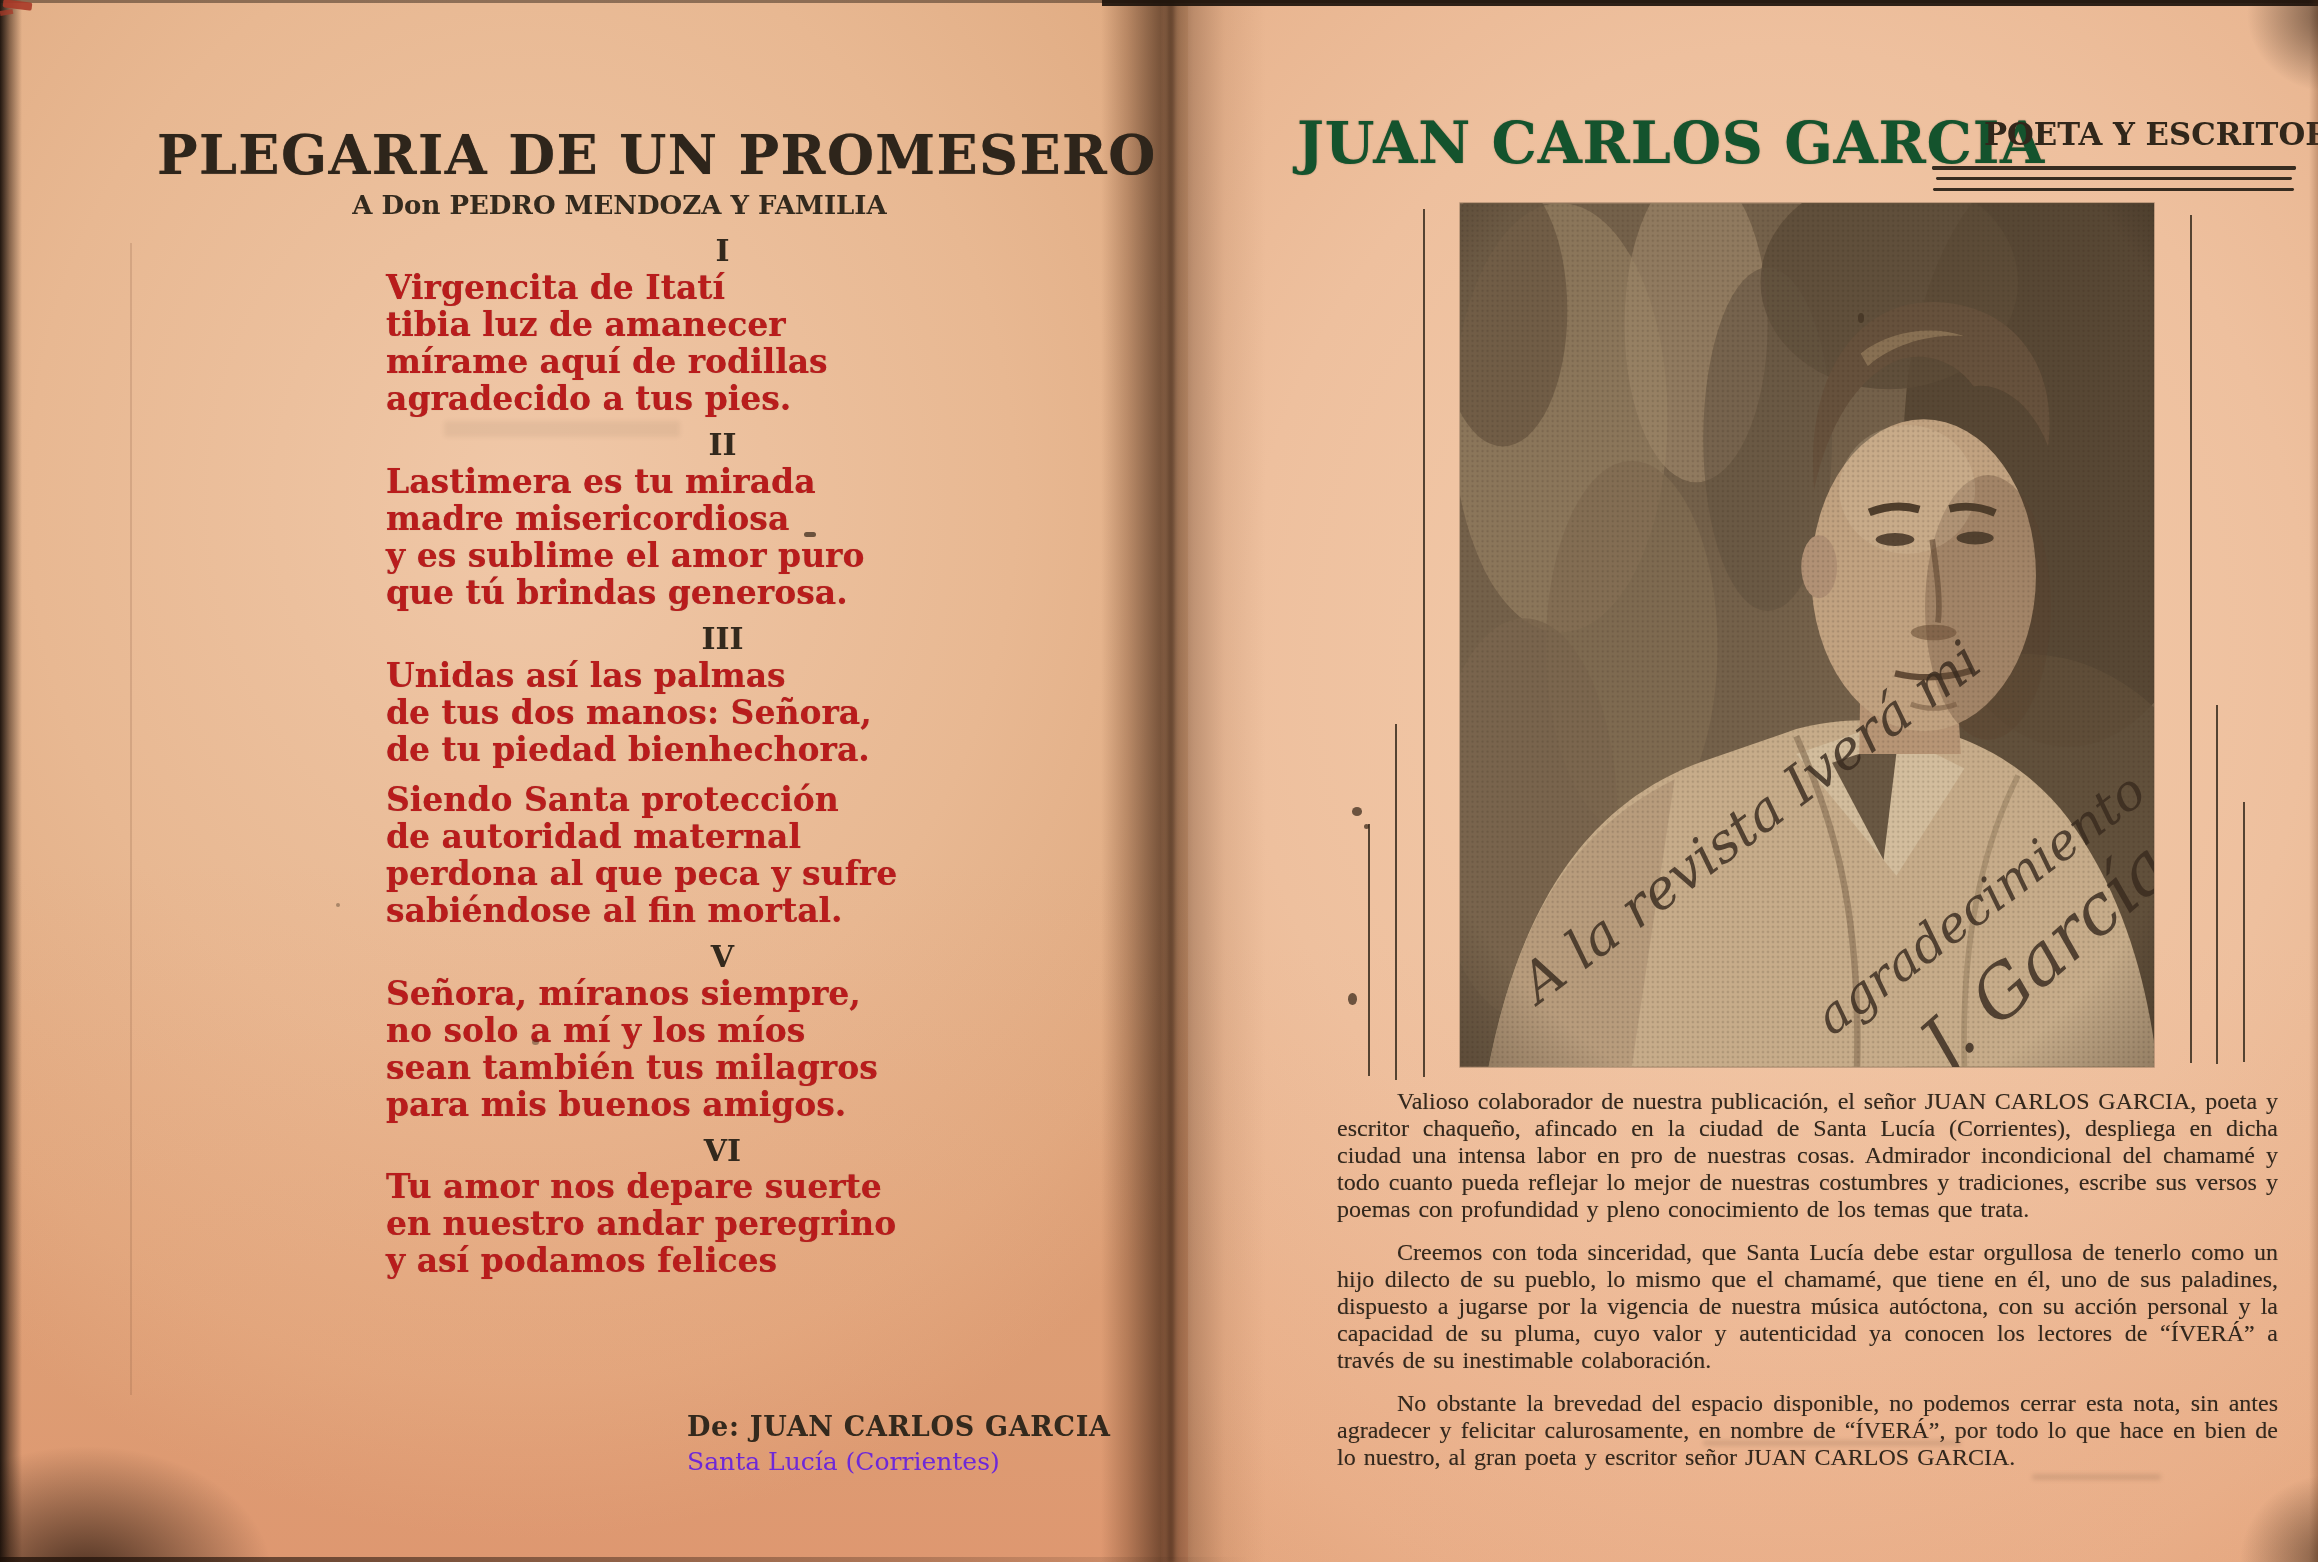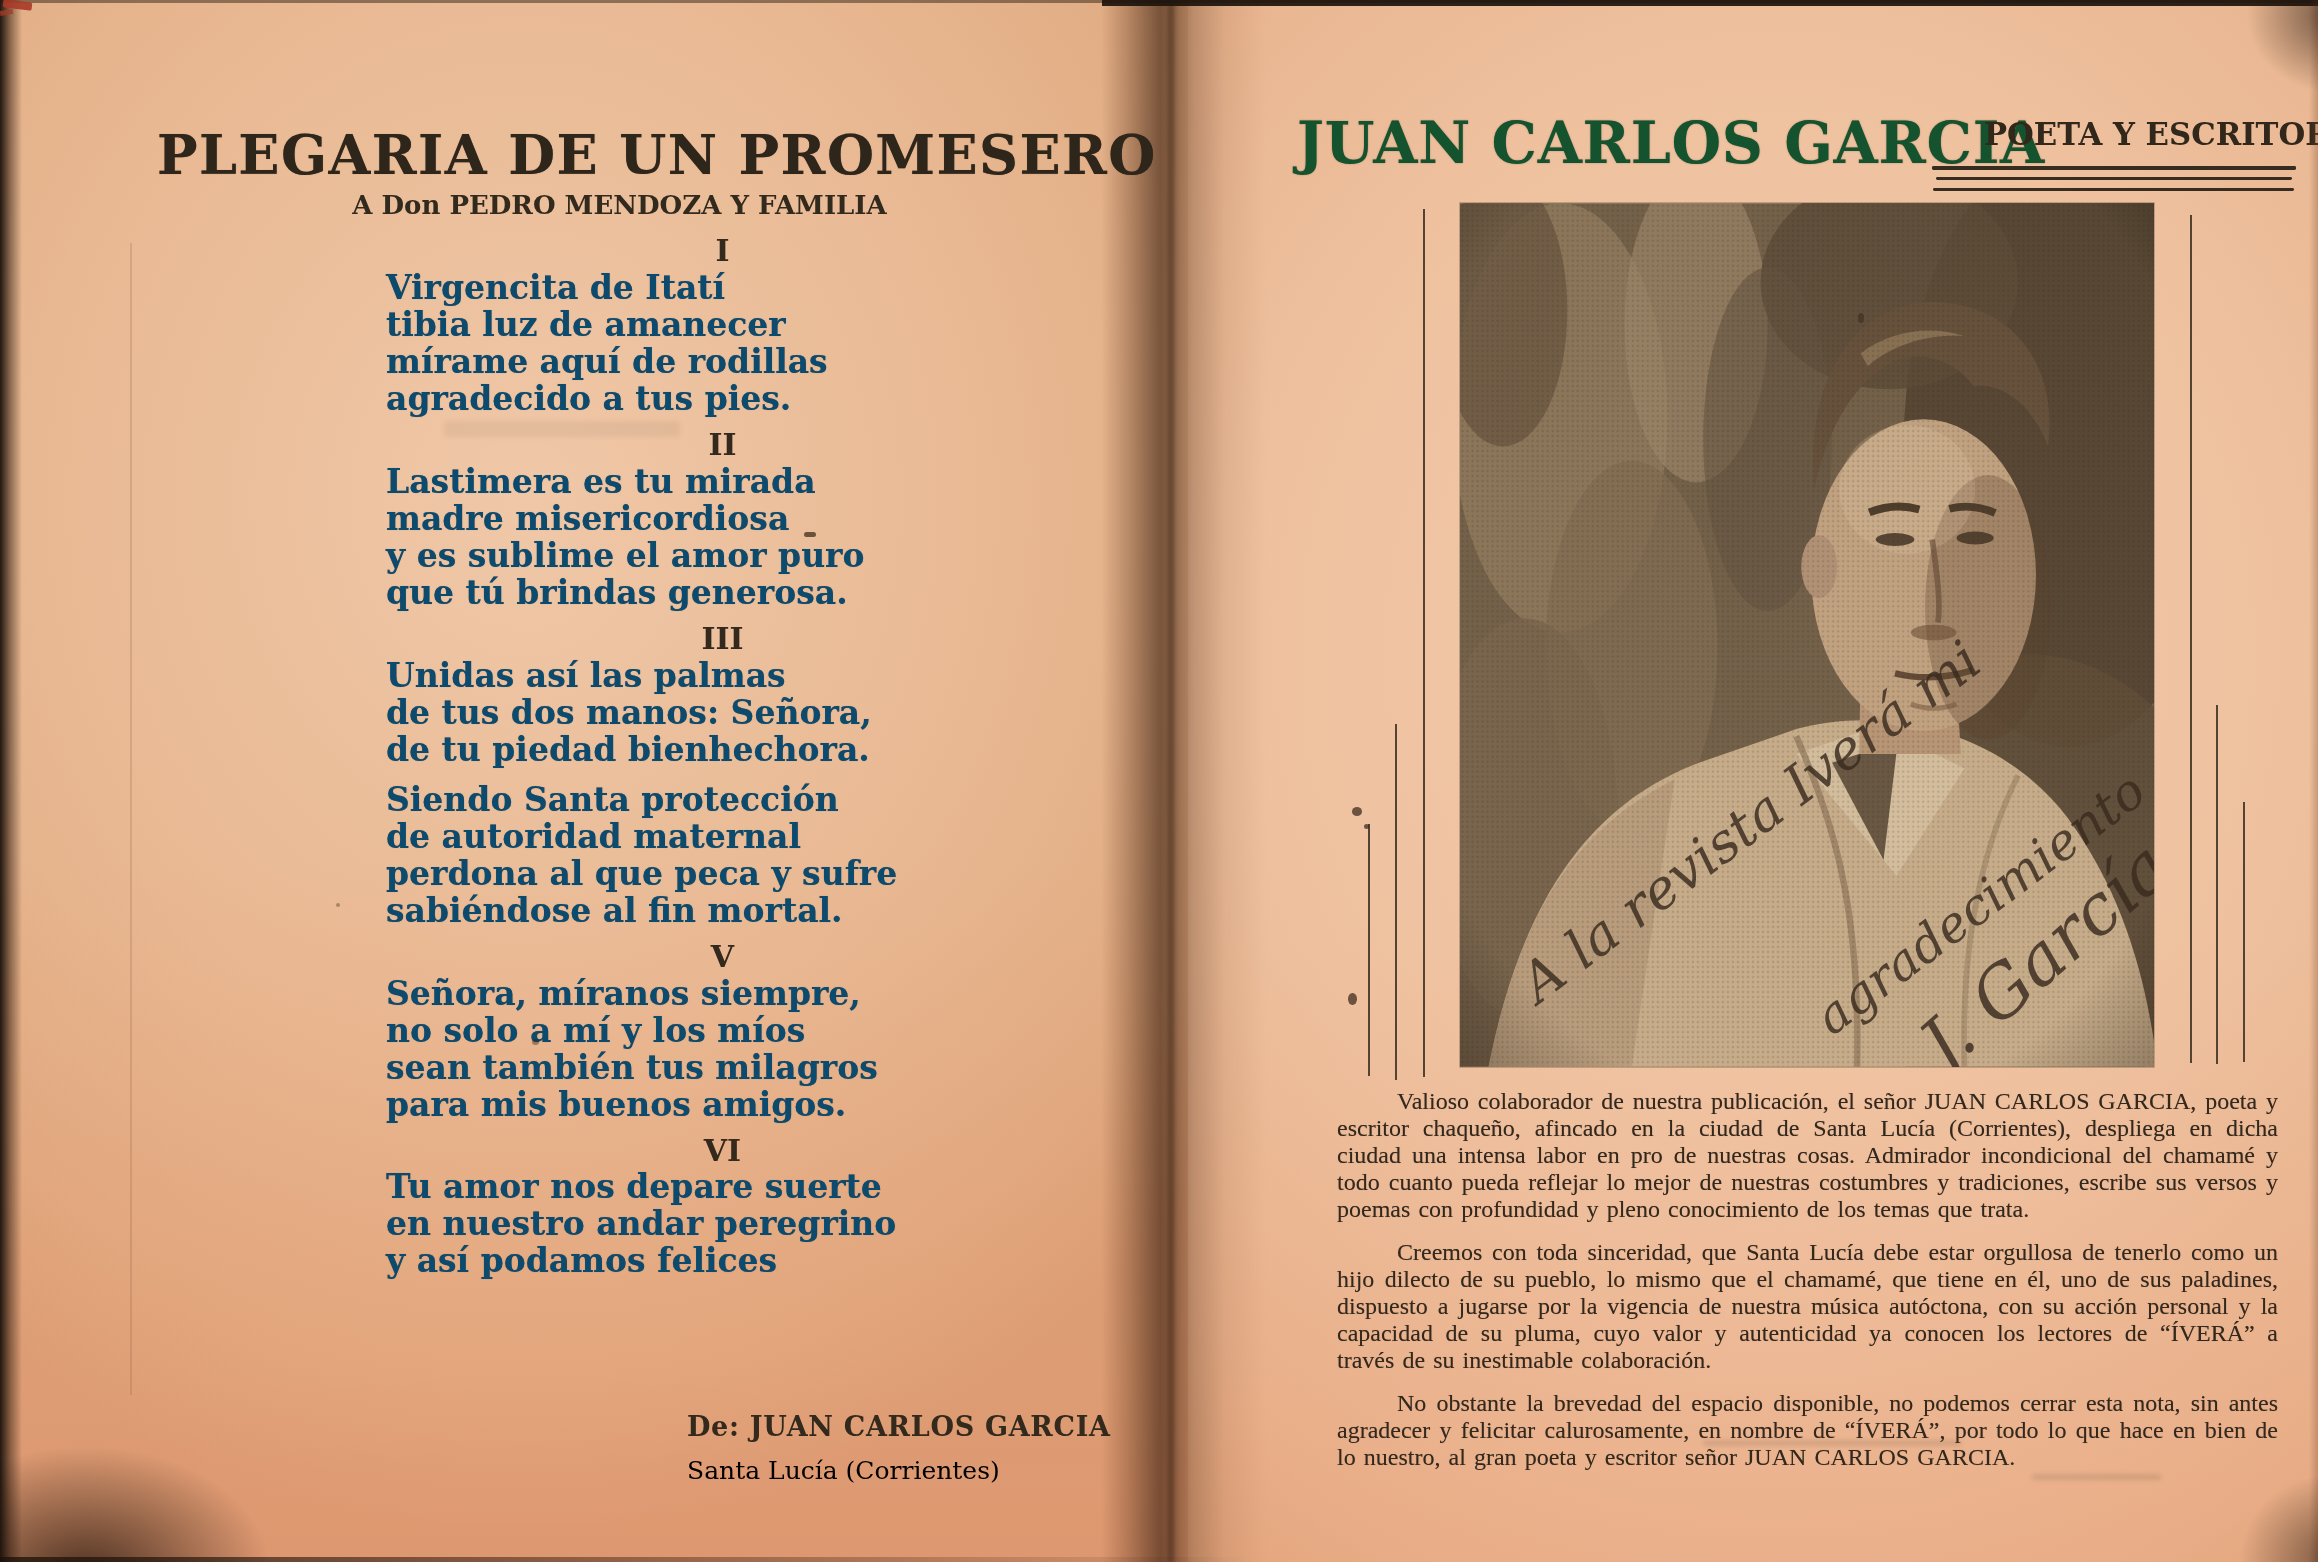--- a/index.html
+++ b/index.html
@@ -53,25 +53,25 @@
   
   .lp-title{position:absolute;left:157px;top:123px;width:937px;text-align:center;
     font-weight:bold;font-size:54px;letter-spacing:1.4px;color:#2e251b;
     text-shadow:0 0 0.7px rgba(46,37,27,.6);white-space:nowrap;}
   .lp-dedication{position:absolute;left:157px;top:190px;width:925px;text-align:center;
     font-weight:bold;font-size:26px;color:#332a1e;}
   .poem{position:absolute;left:386px;top:236px;width:687px;}
   .stanza{margin-bottom:13px;}
   .stanza .num{text-align:center;width:673px;font-weight:bold;font-size:30px;
     line-height:30px;margin-bottom:2.9px;color:#33291d;}
-  .stanza .vline{font-weight:bold;font-size:33px;line-height:37px;color:#0c4a6e;
+  .stanza .vline{font-weight:bold;font-size:33px;line-height:37px;color:#b91c1c;
     text-shadow:0 0 0.7px rgba(58,46,33,.5);white-space:nowrap;}
   .lp-sign{position:absolute;left:687px;top:1411px;width:429px;}
   .lp-sign .by{font-weight:bold;font-size:27px;color:#33291d;letter-spacing:0.7px;white-space:nowrap;}
-  .lp-sign .place{font-size:25px;color:#000000;margin-top:14px;white-space:nowrap;}
+  .lp-sign .place{font-size:25px;color:#6d28d9;margin-top:5px;white-space:nowrap;}
 
   
   .rp-title{position:absolute;left:1297px;top:109px;font-weight:bold;font-size:57px;
     letter-spacing:0.7px;color:#14532d;white-space:nowrap;text-shadow:0 0 1.4px rgba(46,37,26,.5);}
   .rp-subtitle{position:absolute;left:1984px;top:115px;font-weight:bold;font-size:32px;
     letter-spacing:0px;color:#31271b;white-space:nowrap;transform:scaleX(.96);transform-origin:left top;}
   .rp-rules{position:absolute;left:1932px;top:166px;width:364px;}
   .rp-rules .rule{height:3.6px;background:#372c20;margin-bottom:7.2px;border-radius:1.4px;}
   .rp-rules .rule:nth-child(2){margin-left:4.3px;width:356px;}
   .rp-rules .rule:nth-child(3){margin-left:1.4px;width:361px;}

